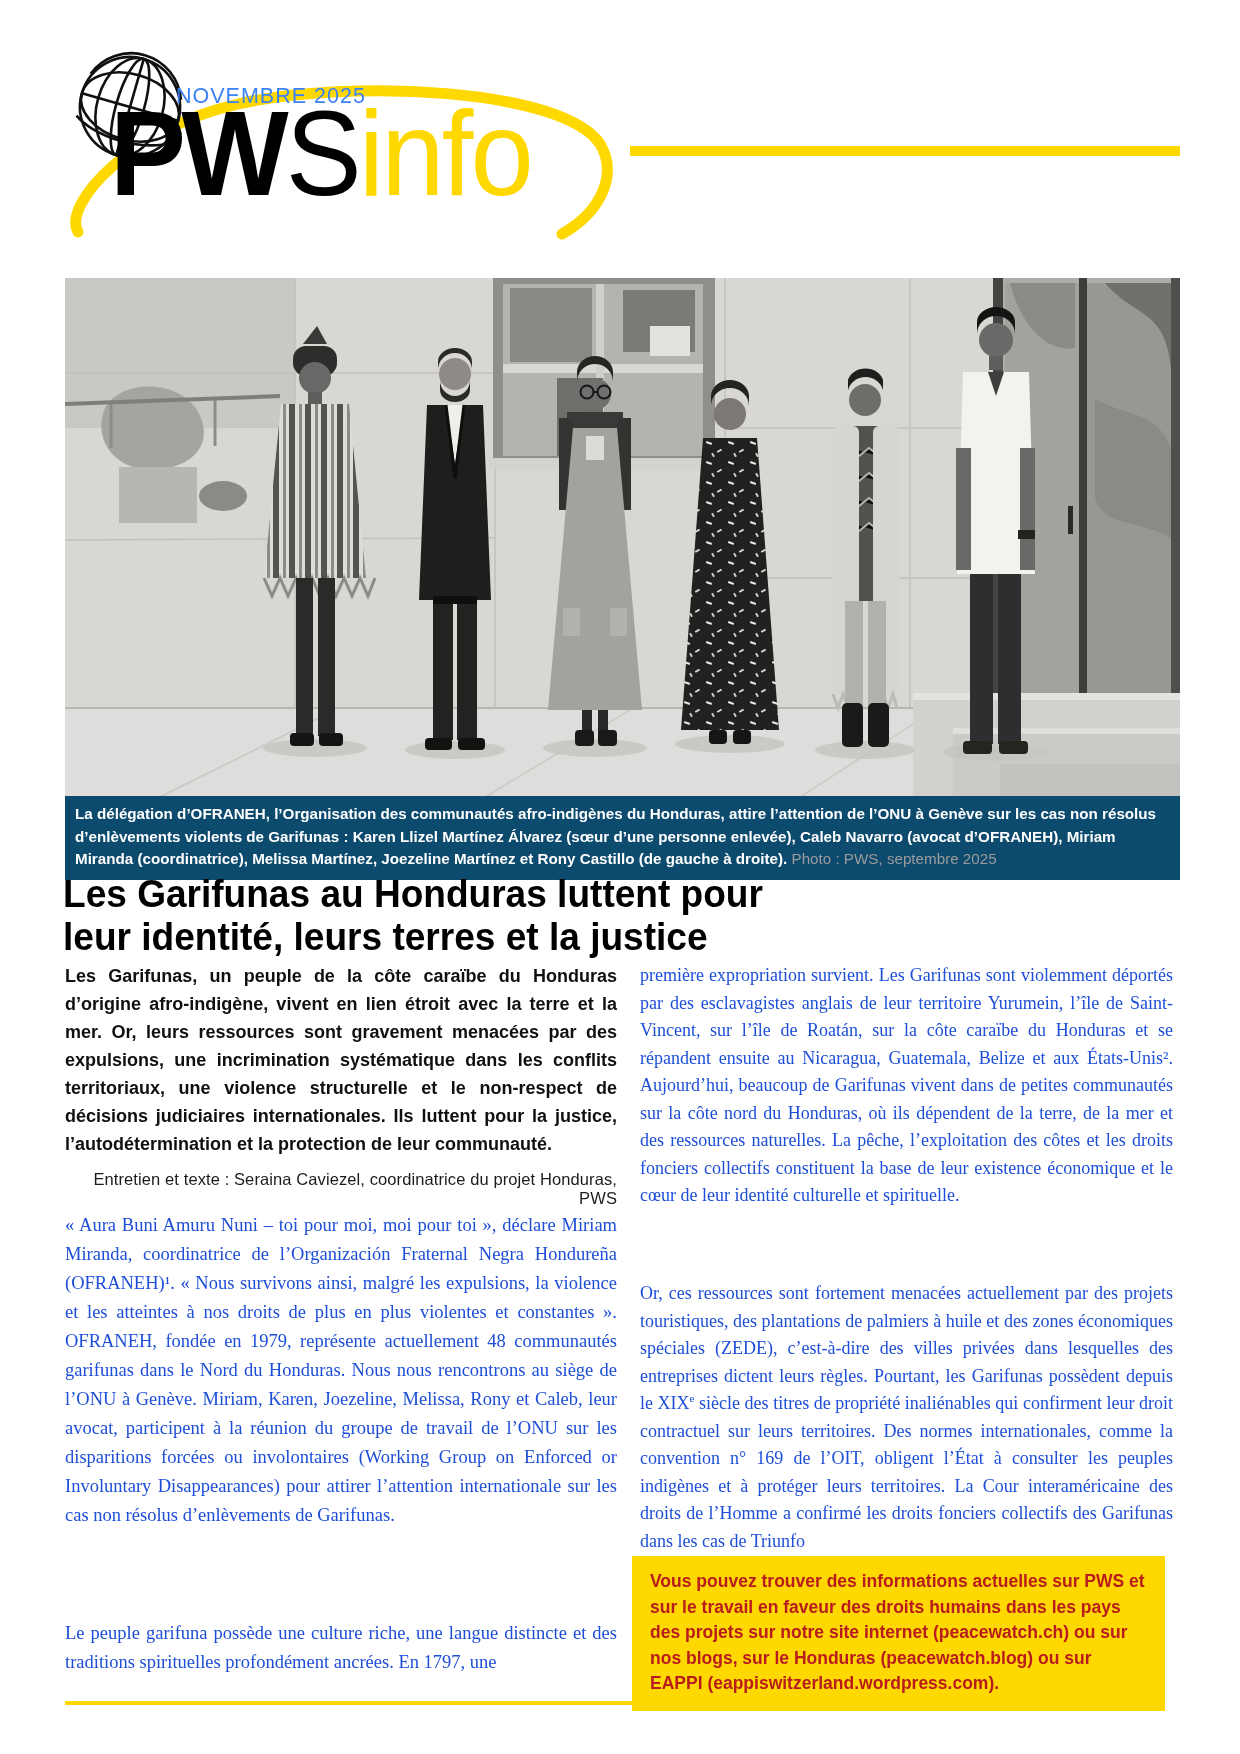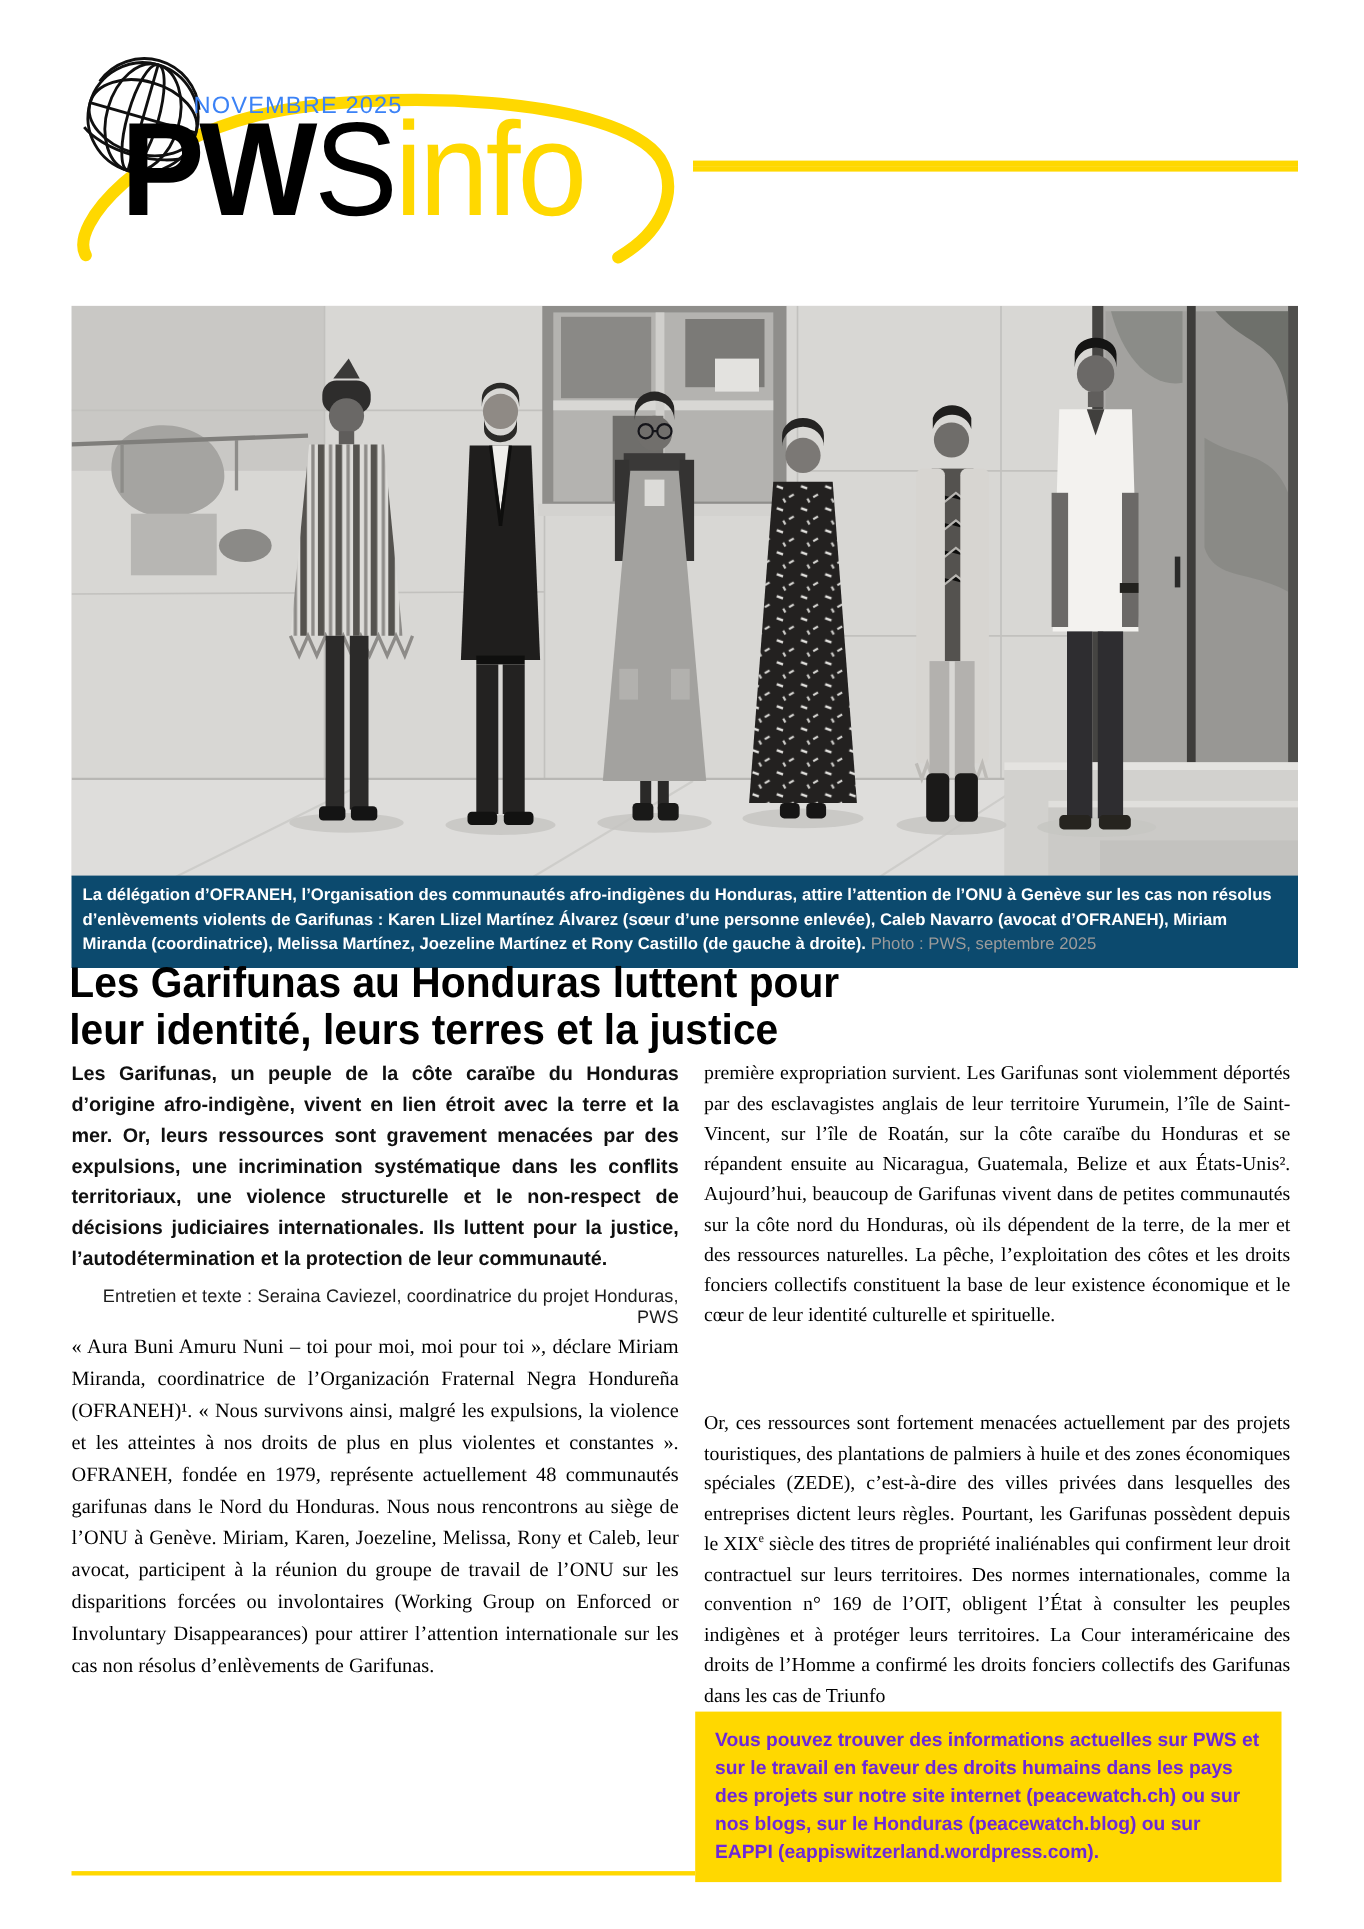--- a/index.html
+++ b/index.html
@@ -28,30 +28,30 @@
   .caption{left:65px;top:796px;width:1115px;box-sizing:border-box;background:#0c4a6e;color:#fff;
     padding:7px 10px 9px 10px;font-size:15.2px;line-height:22.5px;font-weight:700;text-align:left;}
   .caption .credit{color:#9b9b9b;font-weight:400;}
   
   .headline{left:63px;top:872px;width:1100px;font-size:39px;line-height:43px;font-weight:700;
     color:#000;transform:scaleX(.95);transform-origin:left top;}
   .col{box-sizing:border-box;}
   .lede{left:65px;top:962px;width:552px;font-size:18px;line-height:28px;font-weight:700;
     color:#101010;text-align:justify;}
   .byline{left:65px;top:1170px;width:552px;font-size:16.5px;color:#1c1c1c;letter-spacing:.1px;}
-  .serif{font-family:"Liberation Serif",serif;color:#000000;text-align:justify;}
+  .serif{font-family:"Liberation Serif",serif;color:#1d4ed8;text-align:justify;}
   .left-p1{left:65px;top:1211px;width:552px;font-size:18.5px;line-height:29px;}
   .subhead{left:65px;top:1557px;width:552px;font-size:18.5px;line-height:25px;font-weight:700;color:#0d0d0d;}
   .left-p2{left:65px;top:1619px;width:552px;font-size:18.5px;line-height:29px;}
   .right-p1{left:640px;top:962px;width:533px;font-size:18px;line-height:27.5px;}
   .right-p2{left:640px;top:1280px;width:533px;font-size:18px;line-height:27.5px;}
   .it{}
   .sup{vertical-align:super;font-size:.62em;line-height:0;}
   .info-box{left:632px;top:1556px;width:533px;box-sizing:border-box;background:#ffd800;
-    padding:13px 18px 14px 18px;font-size:17.5px;line-height:25.5px;font-weight:700;color:#6d28d9;z-index:5;}
+    padding:13px 18px 14px 18px;font-size:17.5px;line-height:25.5px;font-weight:700;color:#b91c1c;z-index:5;}
   .bottom-rule{left:65px;top:1701px;width:567px;height:4px;background:#ffd800;}
 </style>
 </head>
 <body>
 
 <div class="page">
 
   <svg class="abs logo-svg" viewBox="0 0 630 225" aria-hidden="true">
 
     <g>
@@ -267,20 +267,21 @@
     <span style="display:block">leur identité, leurs terres et la justice</span>
   </h1>
 
   <p class="abs lede col" style="margin:0;">Les Garifunas, un peuple de la côte caraïbe du Honduras d’origine afro-indigène, vivent en lien étroit avec la terre et la mer. Or, leurs ressources sont gravement menacées par des expulsions, une incrimination systématique dans les conflits territoriaux, une violence structurelle et le non-respect de décisions judiciaires internationales. Ils luttent pour la justice, l’autodétermination et la protection de leur communauté.</p>
 
   <p class="abs byline col" style="margin:0;text-align:right;">Entretien et texte : Seraina Caviezel, coordinatrice du projet Honduras, PWS</p>
 
   <p class="abs serif left-p1 col" style="margin:0;"><span>« </span><span class="it">Aura Buni Amuru Nuni</span><span> – toi pour moi, moi pour toi », déclare Miriam Miranda, coordinatrice de l’Organización Fraternal Negra Hondureña (OFRANEH)¹. « Nous survivons ainsi, malgré les expulsions, la violence et les atteintes à nos droits de plus en plus violentes et constantes ». OFRANEH, fondée en 1979, représente actuellement 48 communautés garifunas dans le Nord du Honduras. Nous nous rencontrons au siège de l’ONU à Genève. Miriam, Karen, Joezeline, Melissa, Rony et Caleb, leur avocat, participent à la réunion du groupe de travail de l’ONU sur les disparitions forcées ou involontaires (</span><span class="it">Working Group</span><span> on </span><span class="it">Enforced or Involuntary Disappearances</span><span>) pour attirer l’attention internationale sur les cas non résolus d’enlèvements de Garifunas.</span></p>
 
 
+  <p class="abs serif left-p2 col" style="margin:0;">Le peuple garifuna possède une culture riche, une langue distincte et des traditions spirituelles profondément ancrées. En 1797, une</p>
 
   <p class="abs serif right-p1 col" style="margin:0;">première expropriation survient. Les Garifunas sont violemment déportés par des esclavagistes anglais de leur territoire Yurumein, l’île de Saint-Vincent, sur l’île de Roatán, sur la côte caraïbe du Honduras et se répandent ensuite au Nicaragua, Guatemala, Belize et aux États-Unis². Aujourd’hui, beaucoup de Garifunas vivent dans de petites communautés sur la côte nord du Honduras, où ils dépendent de la terre, de la mer et des ressources naturelles. La pêche, l’exploitation des côtes et les droits fonciers collectifs constituent la base de leur existence économique et le cœur de leur identité culturelle et spirituelle.</p>
 
   <p class="abs serif right-p2 col" style="margin:0;"><span>Or, ces ressources sont fortement menacées actuellement par des projets touristiques, des plantations de palmiers à huile et des zones économiques spéciales (ZEDE), c’est-à-dire des villes privées dans lesquelles des entreprises dictent leurs règles. Pourtant, les Garifunas possèdent depuis le XIX</span><span class="sup">e</span><span> siècle des titres de propriété inaliénables qui confirment leur droit contractuel sur leurs territoires. Des normes internationales, comme la convention n° 169 de l’OIT, obligent l’État à consulter les peuples indigènes et à protéger leurs territoires. La Cour interaméricaine des droits de l’Homme a confirmé les droits fonciers collectifs des Garifunas dans les cas de </span><span class="it">Triunfo</span></p>
 
   <div class="abs info-box">Vous pouvez trouver des informations actuelles sur PWS et sur le travail en faveur des droits humains dans les pays des projets sur notre site internet (peacewatch.ch) ou sur nos blogs, sur le Honduras (peacewatch.blog) ou sur EAPPI (eappiswitzerland.wordpress.com).</div>
 
   <div class="abs bottom-rule"></div>
 
 </div>

